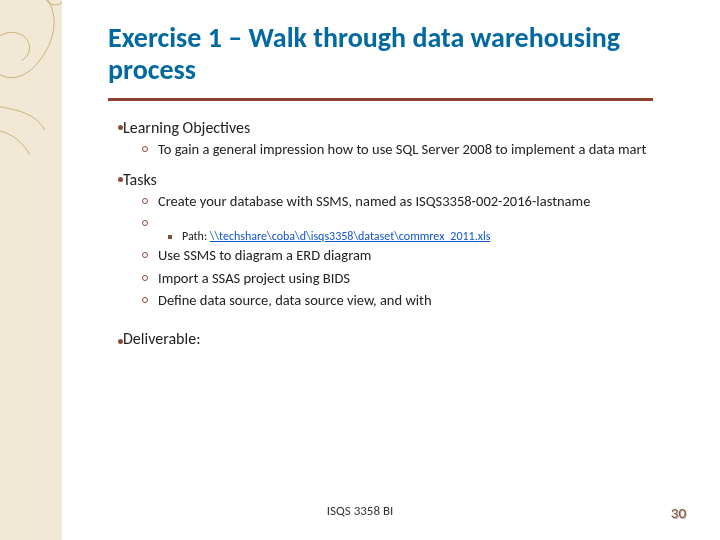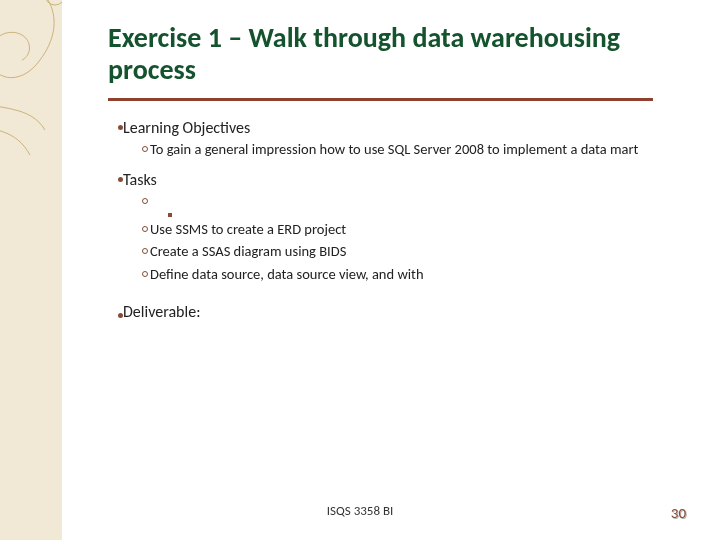--- a/index.html
+++ b/index.html
@@ -30,21 +30,21 @@
     height: 200px;
   }
   .title {
     position: absolute;
     left: 108px;
     top: 22px;
     width: 560px;
     font-size: 28px;
     font-weight: bold;
     line-height: 1.15;
-    color: #14532d;
+    color: #0369a1;
   }
   .underline {
     position: absolute;
     left: 108px;
     top: 98px;
     width: 545px;
     height: 3px;
     background: #90402f;
   }
   .content {
@@ -70,21 +70,21 @@
   }
   .b1label {
     font-size: 16px;
   }
   .b2 {
     margin-left: 24px;
   }
   .b2row {
     display: flex;
     align-items: flex-start;
-    gap: 2px;
+    gap: 10px;
     margin-top: 3px;
     line-height: 1.35;
   }
   .cir {
     flex: 0 0 6px;
     width: 6px;
     height: 6px;
     border: 1.2px solid #8a4a35;
     border-radius: 50%;
     margin-top: 6px;
@@ -166,33 +166,40 @@
     </div>
   </div>
 
   <div class="b1row" style="margin-top:10px;">
     <div class="dot"></div>
     <div class="b1label">Tasks</div>
   </div>
   <div class="b2">
     <div class="b2row">
       <div class="cir"></div>
+      <div>Create your database with SSMS, named as ISQS3358-002-2016-lastname</div>
+    </div>
+    <div class="b2row">
+      <div class="cir"></div>
     </div>
     <div class="b3">
       <div class="b3row">
         <div class="sq"></div>
+        <div>
+          <span>Path: </span><span class="link">\\techshare\coba\d\isqs3358\dataset\commrex_2011.xls</span>
+        </div>
       </div>
     </div>
     <div class="b2row">
       <div class="cir"></div>
-      <div>Use SSMS to create a ERD project</div>
-    </div>
-    <div class="b2row">
-      <div class="cir"></div>
-      <div>Create a SSAS diagram using BIDS</div>
+      <div>Use SSMS to diagram a ERD diagram</div>
+    </div>
+    <div class="b2row">
+      <div class="cir"></div>
+      <div>Import a SSAS project using BIDS</div>
     </div>
     <div class="b2row">
       <div class="cir"></div>
       <div>Define data source, data source view, and with</div>
     </div>
   </div>
 
   <div class="b1row" style="margin-top:18px;align-items:center;">
     <div class="dot"></div>
     <div class="b1label">Deliverable:</div>

